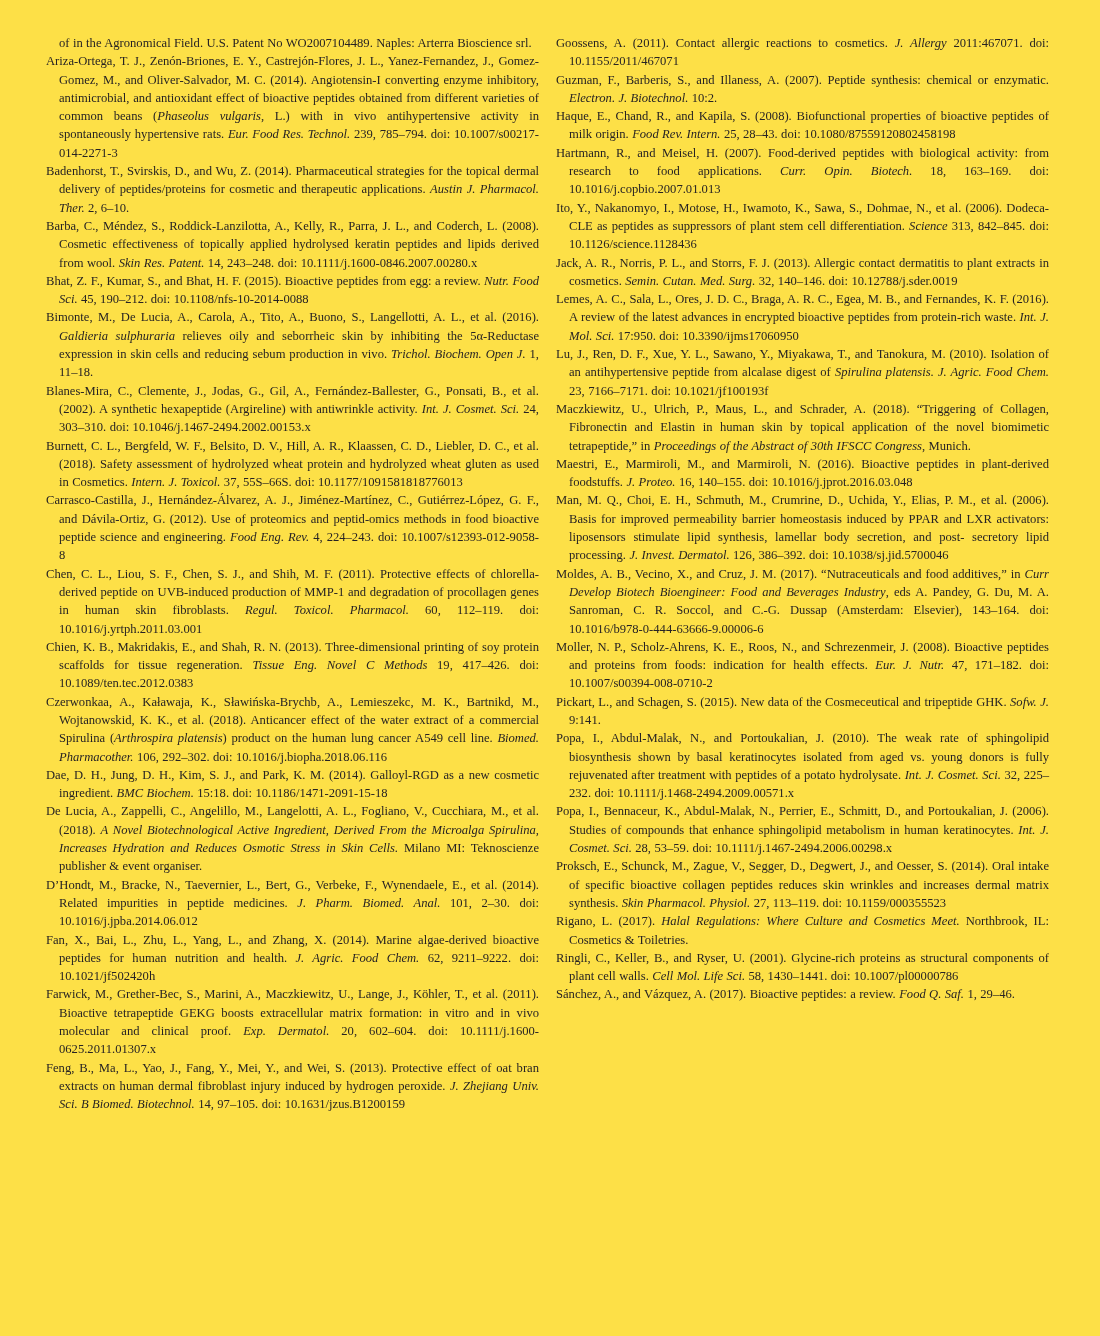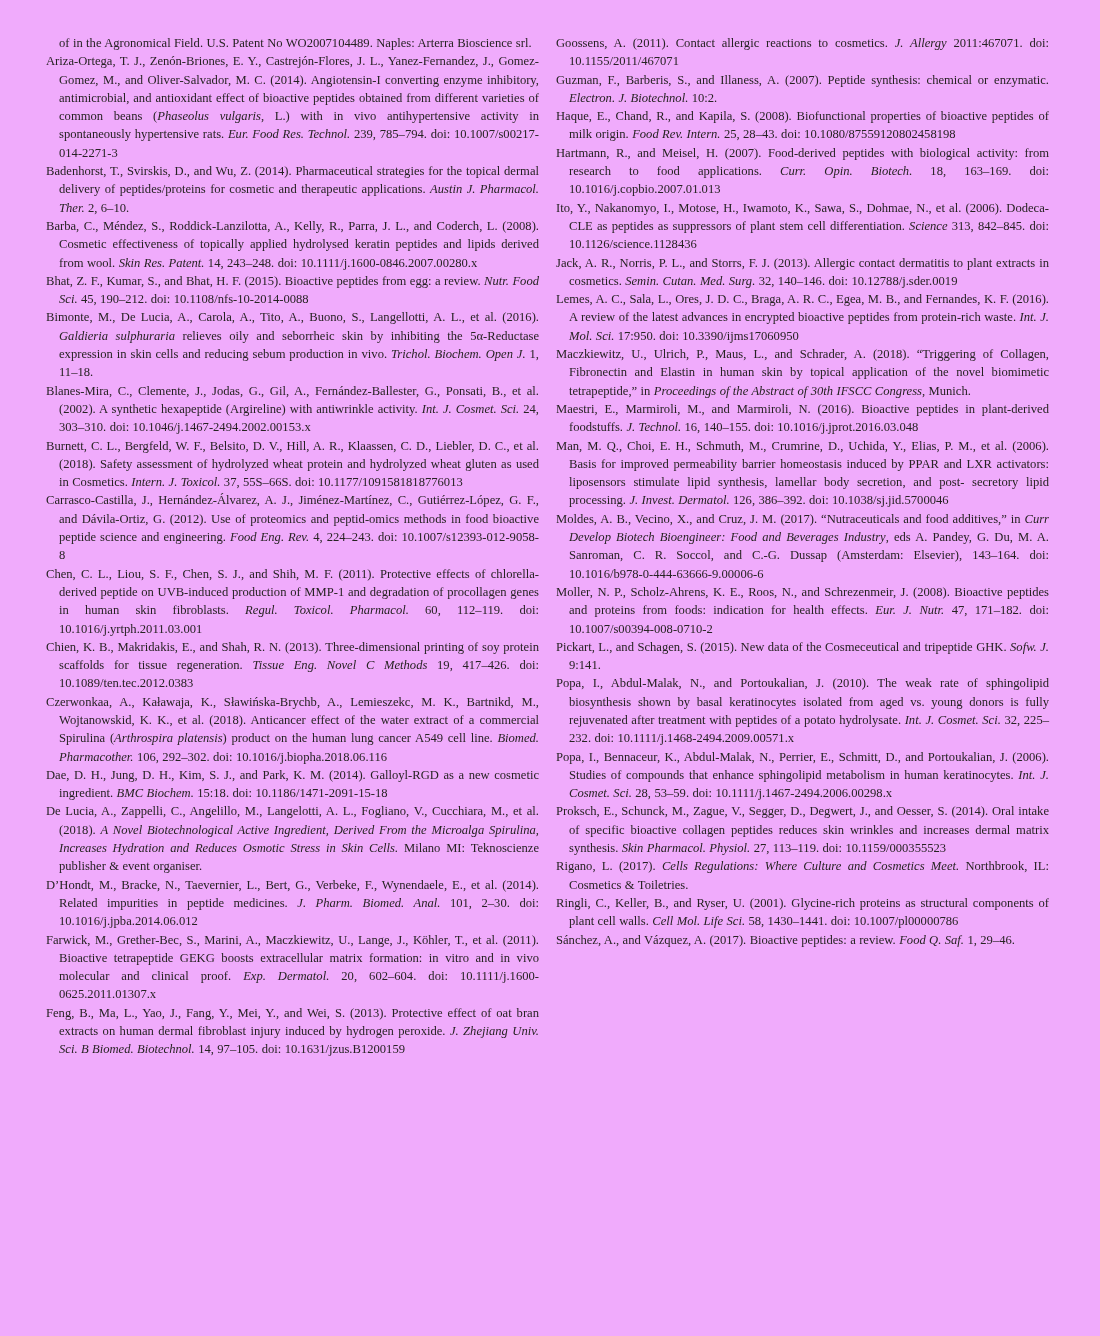--- a/index.html
+++ b/index.html
@@ -1,20 +1,20 @@
 <!DOCTYPE html>
 <html><head>
 <meta charset="utf-8">
 <style>
   html, body { margin: 0; padding: 0; background: #ffffff; }
   .page {
     box-sizing: border-box;
     width: 1100px;
     height: 1336px;
-    background: #f0abfc;
+    background: #fde047;
     padding: 34px 50px 20px 46px;
     display: flex;
     gap: 17px;
     overflow: hidden;
     font-family: "Liberation Serif", "DejaVu Serif", serif;
     color: #272323;
   }
   .col {
     flex: 0 0 493px;
     width: 493px;
@@ -46,37 +46,39 @@
       <p class="ref">Bimonte, M., De Lucia, A., Carola, A., Tito, A., Buono, S., Langellotti, A. L., et al. (2016). <i>Galdieria sulphuraria</i> relieves oily and seborrheic skin by inhibiting the 5α-Reductase expression in skin cells and reducing sebum production in vivo. <i>Trichol. Biochem. Open J.</i> 1, 11–18.</p>
       <p class="ref">Blanes-Mira, C., Clemente, J., Jodas, G., Gil, A., Fernández-Ballester, G., Ponsati, B., et al. (2002). A synthetic hexapeptide (Argireline) with antiwrinkle activity. <i>Int. J. Cosmet. Sci.</i> 24, 303–310. doi: 10.1046/j.1467-2494.2002.00153.x</p>
       <p class="ref">Burnett, C. L., Bergfeld, W. F., Belsito, D. V., Hill, A. R., Klaassen, C. D., Liebler, D. C., et al. (2018). Safety assessment of hydrolyzed wheat protein and hydrolyzed wheat gluten as used in Cosmetics. <i>Intern. J. Toxicol.</i> 37, 55S–66S. doi: 10.1177/1091581818776013</p>
       <p class="ref">Carrasco-Castilla, J., Hernández-Álvarez, A. J., Jiménez-Martínez, C., Gutiérrez-López, G. F., and Dávila-Ortiz, G. (2012). Use of proteomics and peptid-omics methods in food bioactive peptide science and engineering. <i>Food Eng. Rev.</i> 4, 224–243.  doi: 10.1007/s12393-012-9058-8</p>
       <p class="ref">Chen, C. L., Liou, S. F., Chen, S. J., and Shih, M. F. (2011). Protective effects of chlorella-derived peptide on UVB-induced production of MMP-1 and degradation of procollagen genes in human skin fibroblasts. <i>Regul. Toxicol. Pharmacol.</i> 60, 112–119. doi: 10.1016/j.yrtph.2011.03.001</p>
       <p class="ref">Chien, K. B., Makridakis, E., and Shah, R. N. (2013). Three-dimensional printing of soy protein scaffolds for tissue regeneration. <i>Tissue Eng. Novel C Methods</i> 19, 417–426.  doi: 10.1089/ten.tec.2012.0383</p>
       <p class="ref">Czerwonkaa, A., Kaławaja, K., Sławińska-Brychb, A., Lemieszekc, M. K., Bartnikd, M., Wojtanowskid, K. K., et al. (2018). Anticancer effect of the water extract of a commercial Spirulina (<i>Arthrospira platensis</i>) product on the human lung cancer A549 cell line. <i>Biomed. Pharmacother.</i> 106, 292–302. doi: 10.1016/j.biopha.2018.06.116</p>
       <p class="ref">Dae, D. H., Jung, D. H., Kim, S. J., and Park, K. M. (2014). Galloyl-RGD as a new cosmetic ingredient. <i>BMC Biochem.</i> 15:18. doi: 10.1186/1471-2091-15-18</p>
       <p class="ref">De Lucia, A., Zappelli, C., Angelillo, M., Langelotti, A. L., Fogliano, V., Cucchiara, M., et al. (2018). <i>A Novel Biotechnological Active Ingredient, Derived From the Microalga Spirulina, Increases Hydration and Reduces Osmotic Stress in Skin Cells.</i> Milano MI: Teknoscienze publisher &amp; event organiser.</p>
       <p class="ref">D’Hondt, M., Bracke, N., Taevernier, L., Bert, G., Verbeke, F., Wynendaele, E., et al. (2014). Related impurities in peptide medicines. <i>J. Pharm. Biomed. Anal.</i> 101, 2–30. doi: 10.1016/j.jpba.2014.06.012</p>
+      <p class="ref">Fan, X., Bai, L., Zhu, L., Yang, L., and Zhang, X. (2014). Marine algae-derived bioactive peptides for human nutrition and health. <i>J. Agric. Food Chem.</i> 62, 9211–9222. doi: 10.1021/jf502420h</p>
       <p class="ref">Farwick, M., Grether-Bec, S., Marini, A., Maczkiewitz, U., Lange, J., Köhler, T., et al. (2011). Bioactive tetrapeptide GEKG boosts extracellular matrix formation: in vitro and in vivo molecular and clinical proof. <i>Exp. Dermatol.</i> 20, 602–604. doi: 10.1111/j.1600-0625.2011.01307.x</p>
       <p class="ref">Feng, B., Ma, L., Yao, J., Fang, Y., Mei, Y., and Wei, S. (2013). Protective effect of oat bran extracts on human dermal fibroblast injury induced by hydrogen peroxide. <i>J. Zhejiang Univ. Sci. B Biomed. Biotechnol.</i> 14, 97–105. doi: 10.1631/jzus.B1200159</p>
     </div>
   <div class="col">
       <p class="ref">Goossens, A. (2011). Contact allergic reactions to cosmetics. <i>J. Allergy</i> 2011:467071. doi: 10.1155/2011/467071</p>
       <p class="ref">Guzman, F., Barberis, S., and Illaness, A. (2007). Peptide synthesis: chemical or enzymatic. <i>Electron. J. Biotechnol.</i> 10:2.</p>
       <p class="ref">Haque, E., Chand, R., and Kapila, S. (2008). Biofunctional properties of bioactive peptides of milk origin. <i>Food Rev. Intern.</i> 25, 28–43.  doi: 10.1080/87559120802458198</p>
       <p class="ref">Hartmann, R., and Meisel, H. (2007). Food-derived peptides with biological activity: from research to food applications. <i>Curr. Opin. Biotech.</i> 18, 163–169. doi: 10.1016/j.copbio.2007.01.013</p>
       <p class="ref">Ito, Y., Nakanomyo, I., Motose, H., Iwamoto, K., Sawa, S., Dohmae, N., et al. (2006). Dodeca-CLE as peptides as suppressors of plant stem cell differentiation. <i>Science</i> 313, 842–845.  doi: 10.1126/science.1128436</p>
       <p class="ref">Jack, A. R., Norris, P. L., and Storrs, F. J. (2013). Allergic contact dermatitis to plant extracts in cosmetics. <i>Semin. Cutan. Med. Surg.</i> 32, 140–146.  doi: 10.12788/j.sder.0019</p>
       <p class="ref">Lemes, A. C., Sala, L., Ores, J. D. C., Braga, A. R. C., Egea, M. B., and Fernandes, K. F. (2016). A review of the latest advances in encrypted bioactive peptides from protein-rich waste. <i>Int. J. Mol. Sci.</i> 17:950. doi: 10.3390/ijms17060950</p>
+      <p class="ref">Lu, J., Ren, D. F., Xue, Y. L., Sawano, Y., Miyakawa, T., and Tanokura, M. (2010). Isolation of an antihypertensive peptide from alcalase digest of <i>Spirulina platensis. J. Agric. Food Chem.</i> 23, 7166–7171. doi: 10.1021/jf100193f</p>
       <p class="ref">Maczkiewitz, U., Ulrich, P., Maus, L., and Schrader, A. (2018). “Triggering of Collagen, Fibronectin and Elastin in human skin by topical application of the novel biomimetic tetrapeptide,” in <i>Proceedings of the Abstract of 30th IFSCC Congress</i>, Munich.</p>
-      <p class="ref">Maestri, E., Marmiroli, M., and Marmiroli, N. (2016). Bioactive peptides in plant-derived foodstuffs. <i>J. Technol.</i> 16, 140–155. doi: 10.1016/j.jprot.2016.03.048</p>
+      <p class="ref">Maestri, E., Marmiroli, M., and Marmiroli, N. (2016). Bioactive peptides in plant-derived foodstuffs. <i>J. Proteo.</i> 16, 140–155. doi: 10.1016/j.jprot.2016.03.048</p>
       <p class="ref">Man, M. Q., Choi, E. H., Schmuth, M., Crumrine, D., Uchida, Y., Elias, P. M., et al. (2006). Basis for improved permeability barrier homeostasis induced by PPAR and LXR activators: liposensors stimulate lipid synthesis, lamellar body secretion, and post- secretory lipid processing. <i>J. Invest. Dermatol.</i> 126, 386–392.  doi: 10.1038/sj.jid.5700046</p>
       <p class="ref">Moldes, A. B., Vecino, X., and Cruz, J. M. (2017). “Nutraceuticals and food additives,” in <i>Curr Develop Biotech Bioengineer: Food and Beverages Industry</i>, eds A. Pandey, G. Du, M. A. Sanroman, C. R. Soccol, and C.-G. Dussap (Amsterdam: Elsevier), 143–164. doi: 10.1016/b978-0-444-63666-9.00006-6</p>
       <p class="ref">Moller, N. P., Scholz-Ahrens, K. E., Roos, N., and Schrezenmeir, J. (2008). Bioactive peptides and proteins from foods: indication for health effects. <i>Eur. J. Nutr.</i> 47, 171–182. doi: 10.1007/s00394-008-0710-2</p>
       <p class="ref">Pickart, L., and Schagen, S. (2015). New data of the Cosmeceutical and tripeptide GHK. <i>Sofw. J.</i> 9:141.</p>
       <p class="ref">Popa, I., Abdul-Malak, N., and Portoukalian, J. (2010). The weak rate of sphingolipid biosynthesis shown by basal keratinocytes isolated from aged vs. young donors is fully rejuvenated after treatment with peptides of a potato hydrolysate. <i>Int. J. Cosmet. Sci.</i> 32, 225–232. doi: 10.1111/j.1468-2494.2009.00571.x</p>
       <p class="ref">Popa, I., Bennaceur, K., Abdul-Malak, N., Perrier, E., Schmitt, D., and Portoukalian, J. (2006). Studies of compounds that enhance sphingolipid metabolism in human keratinocytes. <i>Int. J. Cosmet. Sci.</i> 28, 53–59. doi: 10.1111/j.1467-2494.2006.00298.x</p>
       <p class="ref">Proksch, E., Schunck, M., Zague, V., Segger, D., Degwert, J., and Oesser, S. (2014). Oral intake of specific bioactive collagen peptides reduces skin wrinkles and increases dermal matrix synthesis. <i>Skin Pharmacol. Physiol.</i> 27, 113–119. doi: 10.1159/000355523</p>
-      <p class="ref">Rigano, L. (2017). <i>Cells Regulations: Where Culture and Cosmetics Meet.</i> Northbrook, IL: Cosmetics &amp; Toiletries.</p>
+      <p class="ref">Rigano, L. (2017). <i>Halal Regulations: Where Culture and Cosmetics Meet.</i> Northbrook, IL: Cosmetics &amp; Toiletries.</p>
       <p class="ref">Ringli, C., Keller, B., and Ryser, U. (2001). Glycine-rich proteins as structural components of plant cell walls. <i>Cell Mol. Life Sci.</i> 58, 1430–1441.  doi: 10.1007/pl00000786</p>
       <p class="ref">Sánchez, A., and Vázquez, A. (2017). Bioactive peptides: a review. <i>Food Q. Saf.</i> 1, 29–46.</p>
     </div>
 </div>
 
 </body></html>

